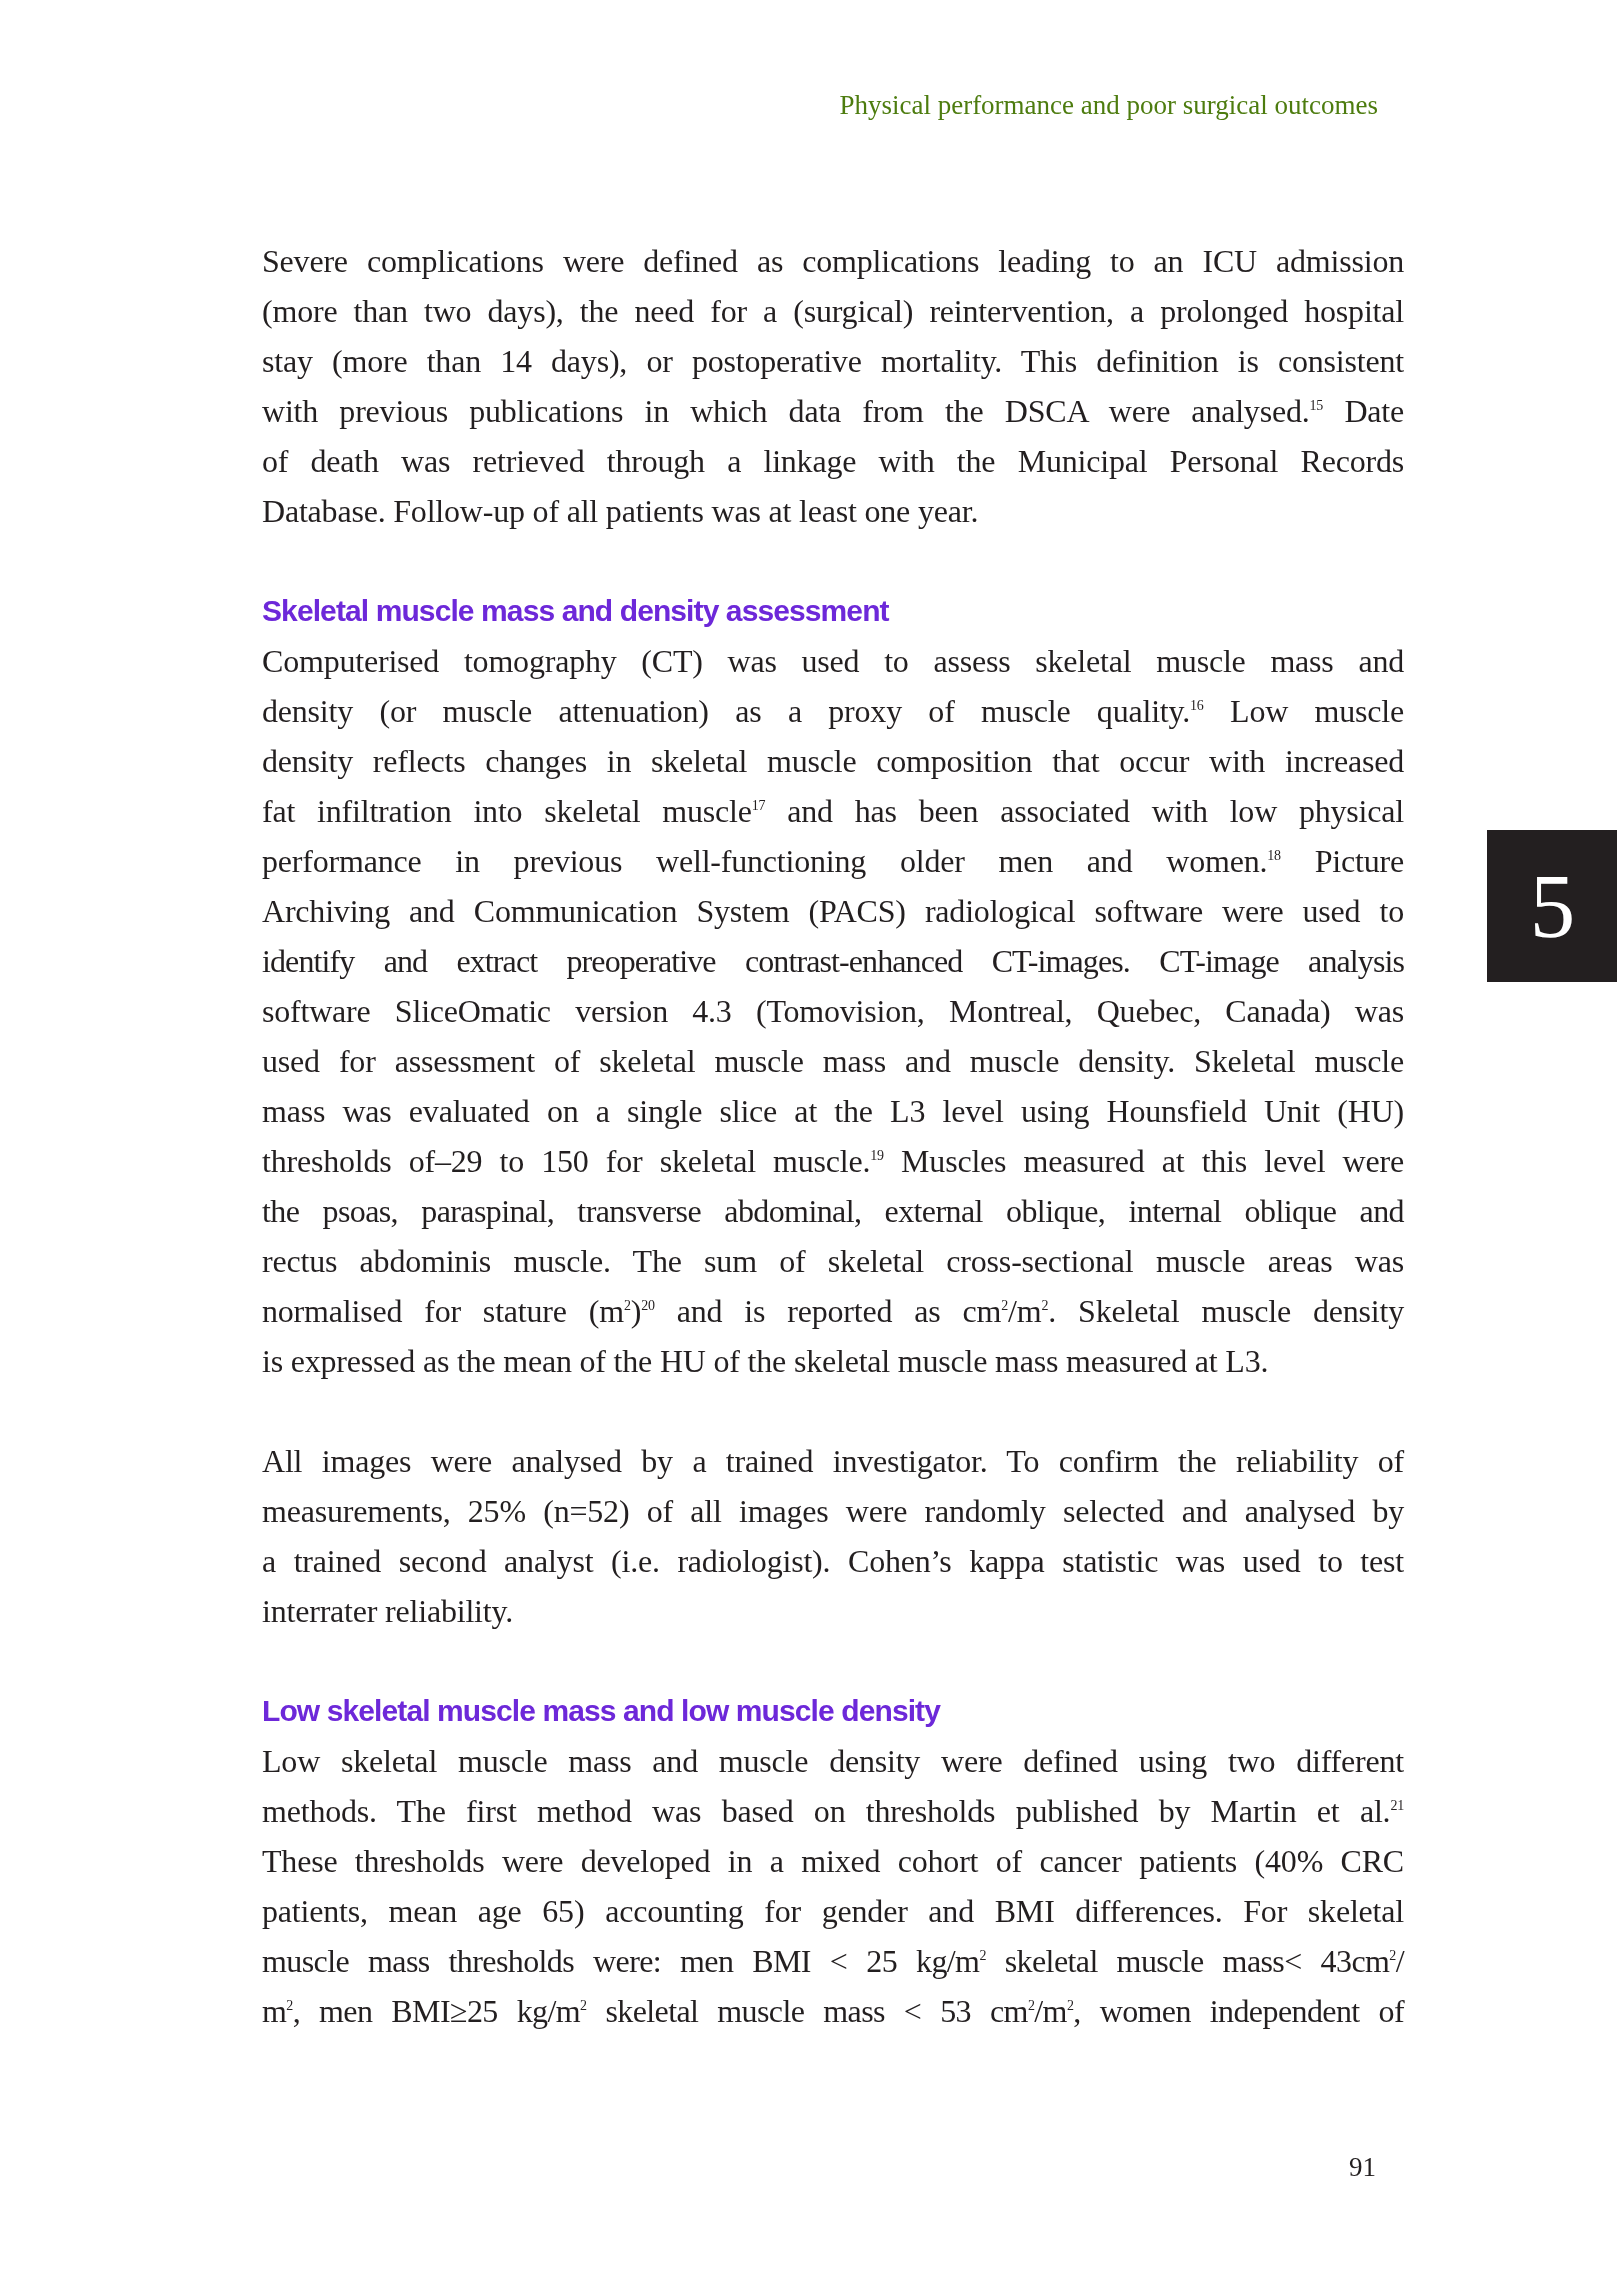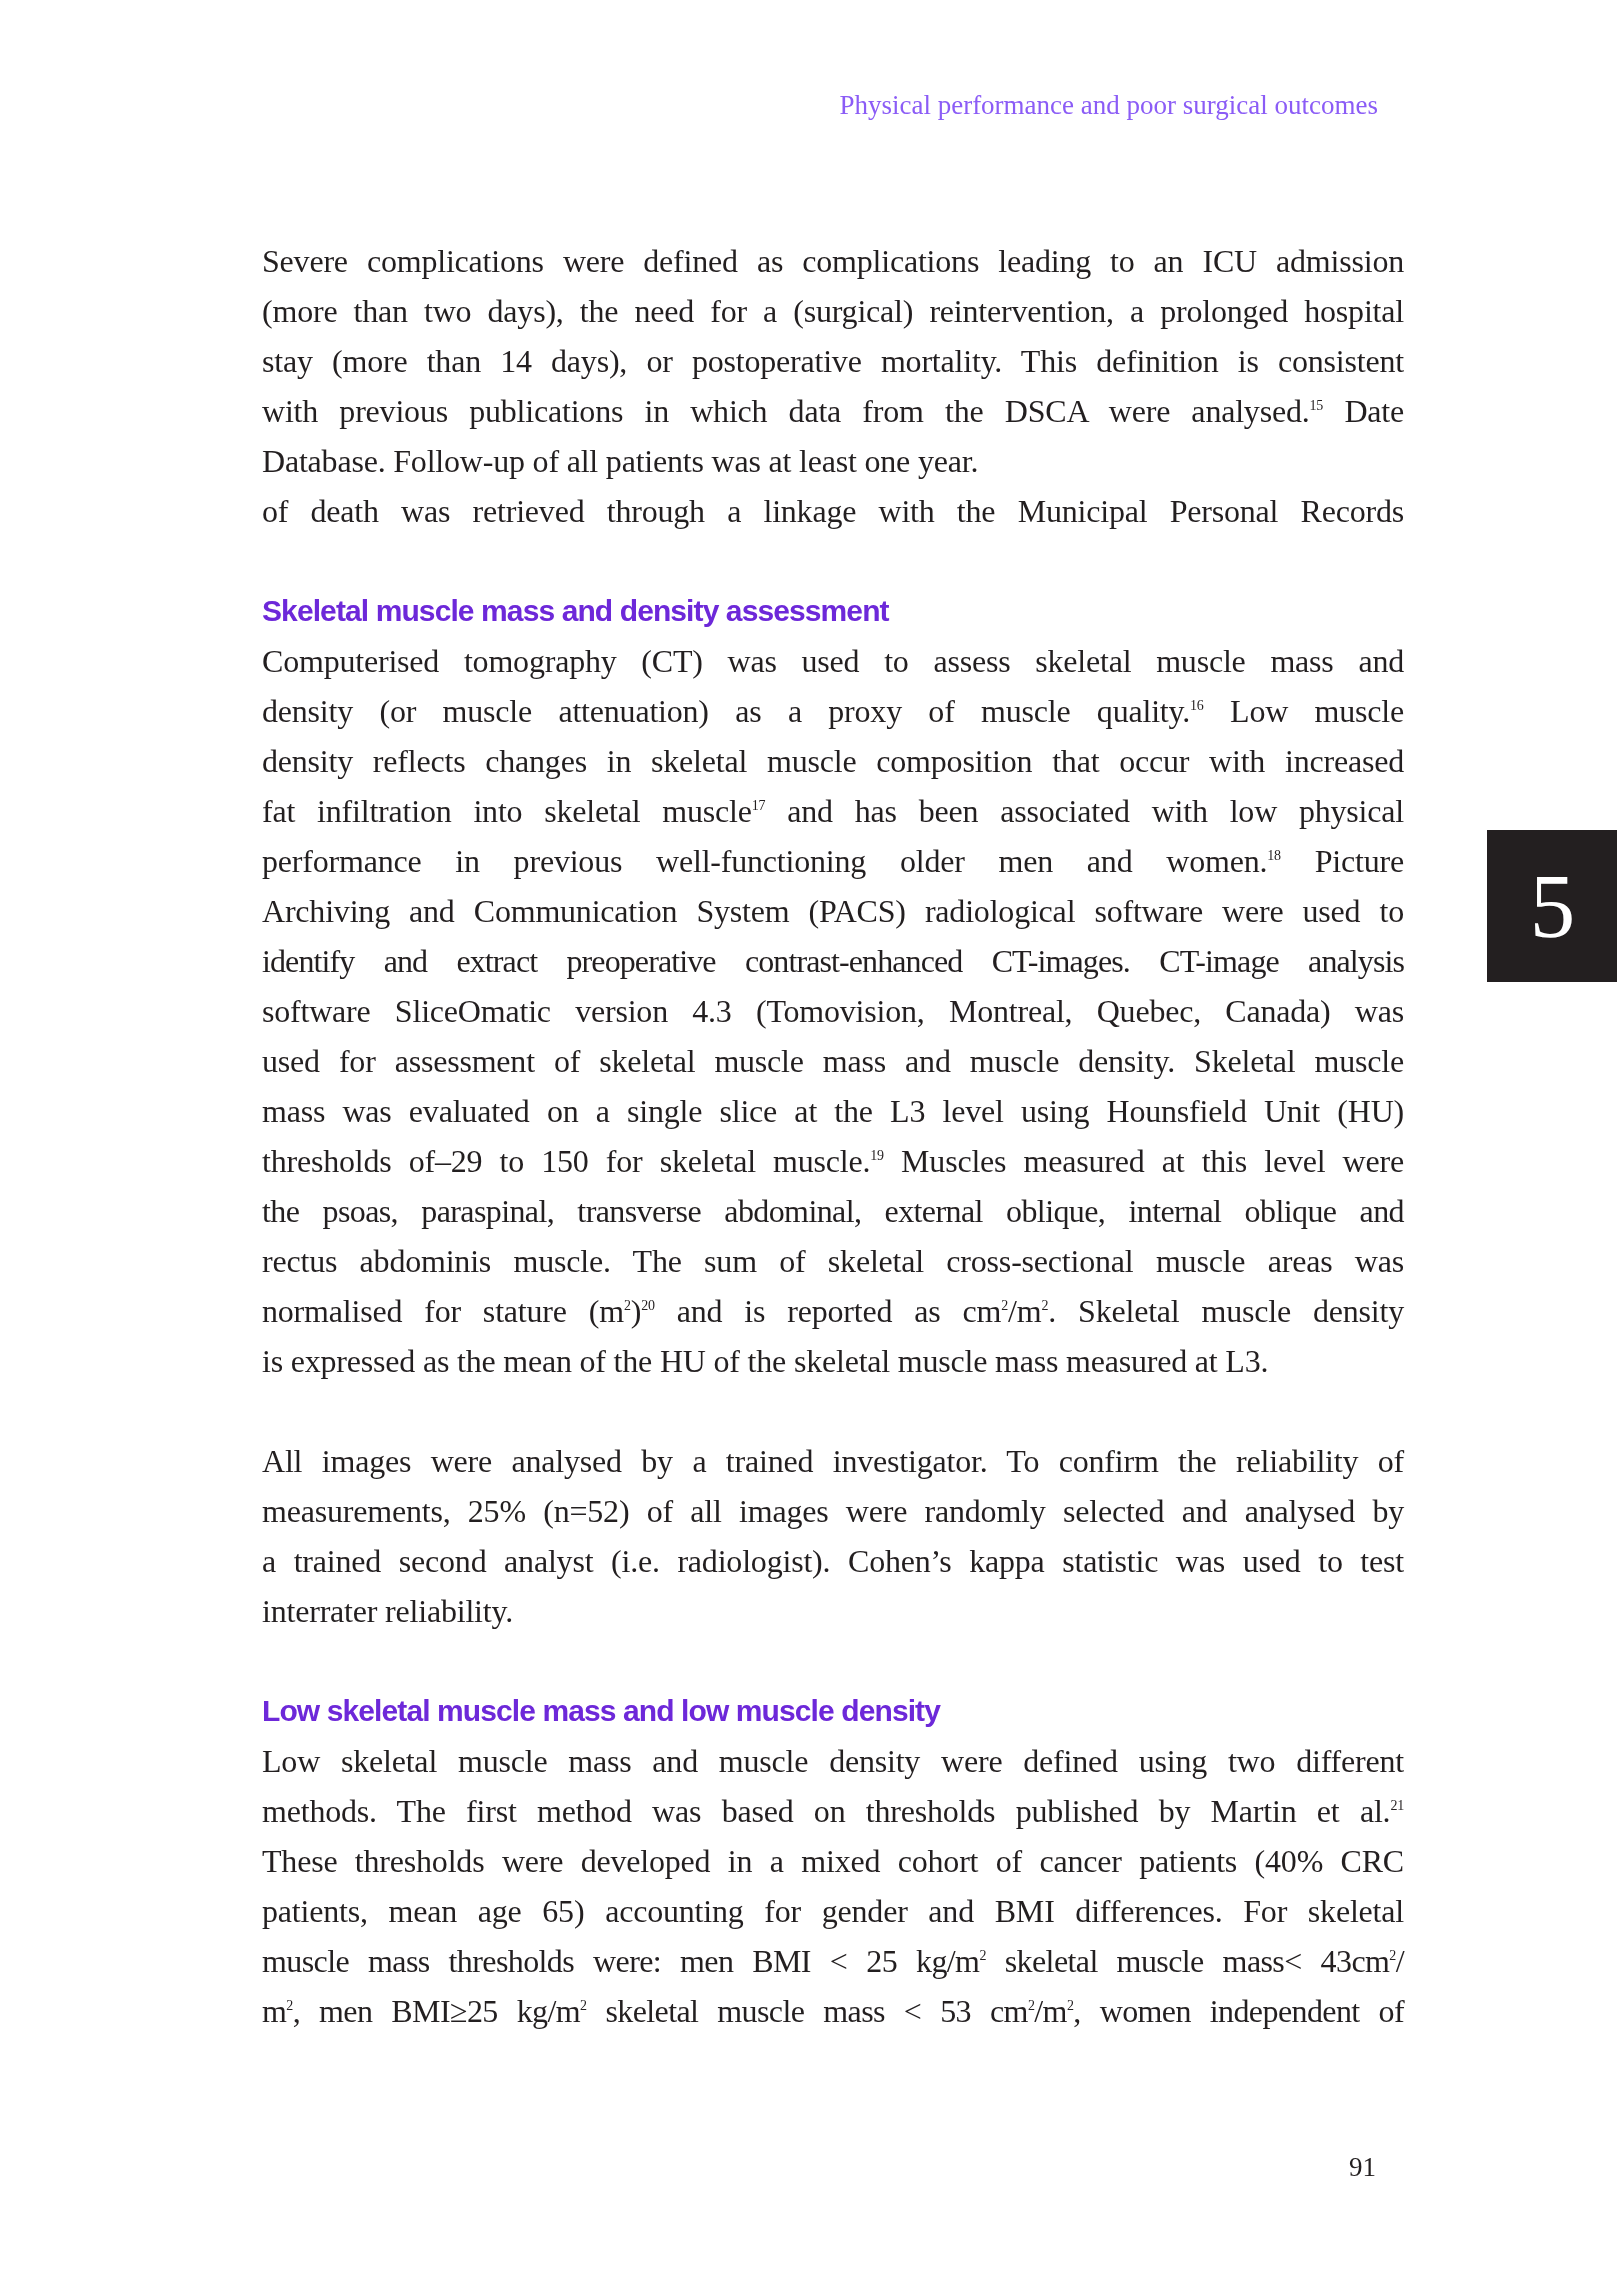--- a/index.html
+++ b/index.html
@@ -1,20 +1,20 @@
 <!DOCTYPE html>
 <html style="font-size:12px"><head>
 <meta charset="utf-8">
 <style>
   html, body { margin: 0; padding: 0; background: #ffffff; }
   body { width: 1618px; height: 2284px; position: relative; overflow: hidden; color: #231f20; }
   .running-head {
     position: absolute; top: 90px; right: 240px;
     font-family: "Liberation Serif", "DejaVu Serif", serif;
-    font-size: 27px; color: #8b5cf6; white-space: nowrap;
+    font-size: 27px; color: #4d7c0f; white-space: nowrap;
   }
   .content { position: absolute; left: 238px; top: 236px; width: 1142px; margin-left: 24px; }
   .line {
     font-family: "Liberation Serif", "DejaVu Serif", serif;
     font-size: 32px; line-height: 50px; height: 50px;
     text-align: justify; text-align-last: justify;
     white-space: nowrap; overflow: visible;
     letter-spacing: -0.2px;
   }
   .line.last { text-align-last: left; }
@@ -49,22 +49,22 @@
   <span>5</span>
 </div>
 
 <div class="content">
 
   <div>
     <div class="line"><span>Severe complications were defined as complications leading to an ICU admission</span></div>
     <div class="line"><span>(more than two days), the need for a (surgical) reintervention, a prolonged hospital</span></div>
     <div class="line"><span>stay (more than 14 days), or postoperative mortality. This definition is consistent</span></div>
     <div class="line"><span>with previous publications in which data from the DSCA were analysed.</span><sup>15</sup><span> Date</span></div>
+    <div class="line"><span>of death was retrieved through a linkage with the Municipal Personal Records</span></div>
     <div class="line last"><span>Database. Follow-up of all patients was at least one year.</span></div>
-    <div class="line"><span>of death was retrieved through a linkage with the Municipal Personal Records</span></div>
   </div>
 
   <div class="gap"></div>
 
   <div class="heading">Skeletal muscle mass and density assessment</div>
   <div>
     <div class="line"><span>Computerised tomography (CT) was used to assess skeletal muscle mass and</span></div>
     <div class="line"><span>density (or muscle attenuation) as a proxy of muscle quality.</span><sup>16</sup><span> Low muscle</span></div>
     <div class="line"><span>density reflects changes in skeletal muscle composition that occur with increased</span></div>
     <div class="line"><span>fat infiltration into skeletal muscle</span><sup>17</sup><span> and has been associated with low physical</span></div>

